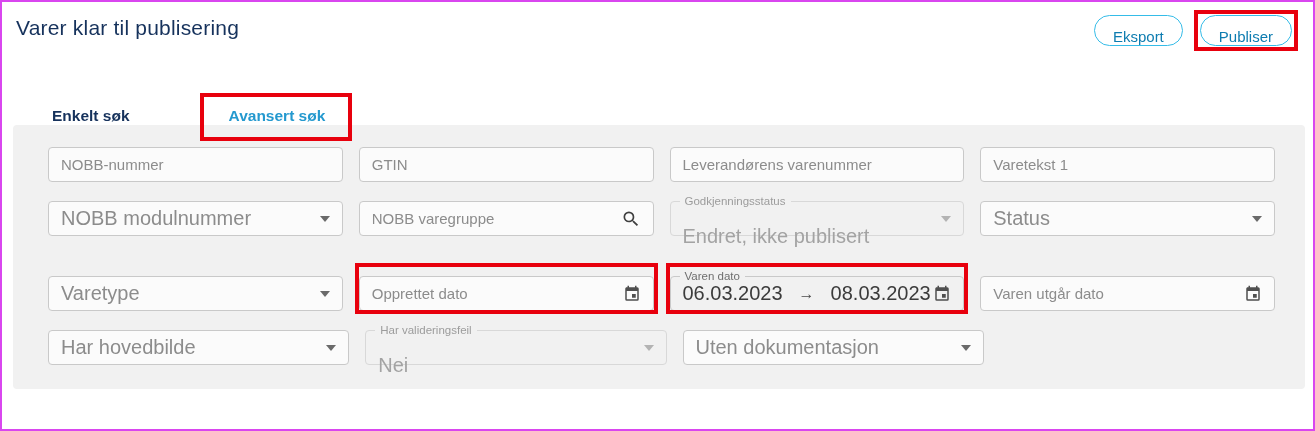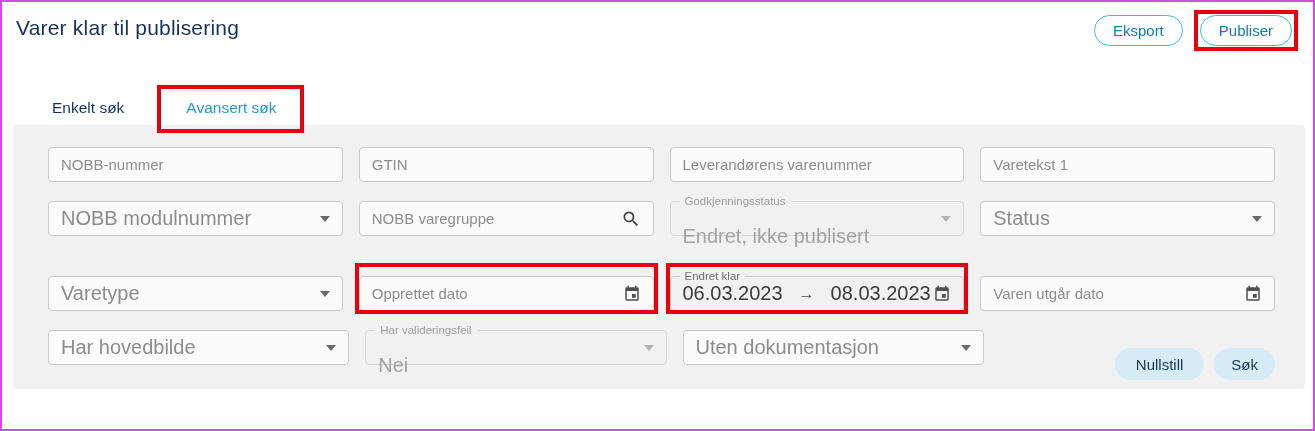--- a/index.html
+++ b/index.html
@@ -8,22 +8,22 @@
   }
   *{box-sizing:border-box; margin:0; padding:0;}
   body{background:#fff; font-family:"Liberation Sans",sans-serif;}
   .screen{position:relative; width:1315px; height:431px; background:#fff;
           border:2px solid #d946ef; overflow:hidden;}
   .title{position:absolute; top:14px; left:14px; font-size:21px; font-weight:500;
          color:var(--navy); letter-spacing:.2px;}
   .top-actions{position:absolute; top:13px; right:21px; display:flex; gap:17px;}
   .pill-outline{position:relative; height:31px; padding:0 18px; border-radius:16px;
         border:1.5px solid var(--accent); background:#fff; color:var(--linkblue);
-        font-size:15px; font-family:inherit; cursor:pointer; display:flex; align-items:center;}
-  .tabs{position:absolute; top:88px; left:50px; display:flex; gap:62px;}
+        font-size:15px; font-family:inherit; cursor:pointer; display:flex; align-items:flex-end;}
+  .tabs{position:absolute; top:96px; left:50px; display:flex; gap:99px;font-weight:bold;}
   .tab{position:relative; padding:9px 0; font-size:15.5px; color:var(--navy); cursor:pointer;}
   .tab.active{color:var(--tabblue);}
   .tab.active::before{content:""; position:absolute; top:-4px; bottom:-6px; left:-25px;
         right:-23px; background:#f6f6f6; z-index:-1;}
   .panel{position:absolute; left:11px; top:123px; width:1292px; height:264px;
          background:var(--panel); border-radius:4px;}
   .frow{position:absolute; left:35px; right:30px; display:flex; gap:16px;}
   .r1{top:22px}.r2{top:76px}.r3{top:151px}.r4{top:205px}
   .field{position:relative; flex:1; height:35px; border:1px solid #c9c9c9; border-radius:4px;
          background:#fbfbfb; display:flex; align-items:center; padding:0 12px;}
@@ -129,21 +129,21 @@
       <div class="field">
         <input type="text" placeholder="Opprettet dato" style="">
         <button class="icon-btn">
           <svg width="18" height="18" viewBox="0 0 24 24">
               <path fill="#4f4f4f" d="M17 12h-5v5h5v-5zM16 1v2H8V1H6v2H5c-1.11 0-1.99.9-1.99 2L3 19a2 2 0 0 0 2 2h14a2 2 0 0 0 2-2V5a2 2 0 0 0-2-2h-1V1h-2zm3 18H5V8h14v11z"></path>
             </svg>
         </button>
         <span class="redbox rb-date"></span>
       </div>
       <div class="field labeled">
-        <span class="flabel">Endret klar</span>
+        <span class="flabel">Varen dato</span>
         <span class="val">06.03.2023</span>
         <span class="arrow">→</span>
         <span class="val">08.03.2023</span>
         <button class="icon-btn">
           <svg width="18" height="18" viewBox="0 0 24 24">
               <path fill="#4f4f4f" d="M17 12h-5v5h5v-5zM16 1v2H8V1H6v2H5c-1.11 0-1.99.9-1.99 2L3 19a2 2 0 0 0 2 2h14a2 2 0 0 0 2-2V5a2 2 0 0 0-2-2h-1V1h-2zm3 18H5V8h14v11z"></path>
             </svg>
         </button>
         <span class="redbox rb-date"></span>
       </div>
@@ -167,19 +167,15 @@
         <span class="val">Nei</span>
         <span class="caret"></span>
       </div>
       <div class="field">
         <span class="val" style="color:#8c8c8c">Uten dokumentasjon</span>
         <span class="caret"></span>
       </div>
       <div class="spacer"></div>
     </div>
 
-    <div class="bottom-actions">
-      <button class="pill-filled">Nullstill</button>
-      <button class="pill-filled" style="padding:0 17px;">Søk</button>
-    </div>
 
   </div>
 </div>
 
 </body></html>

